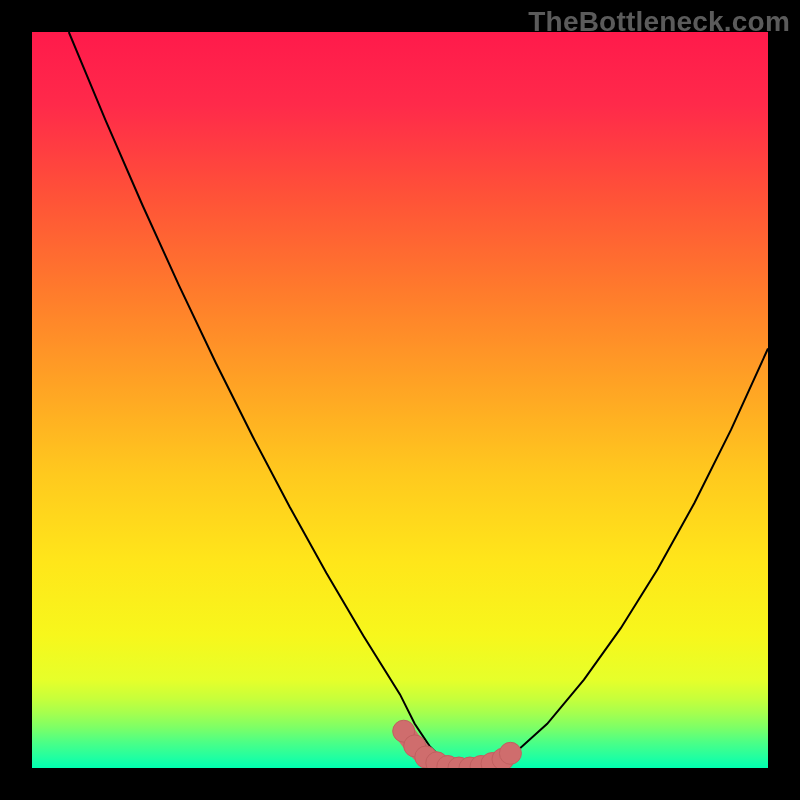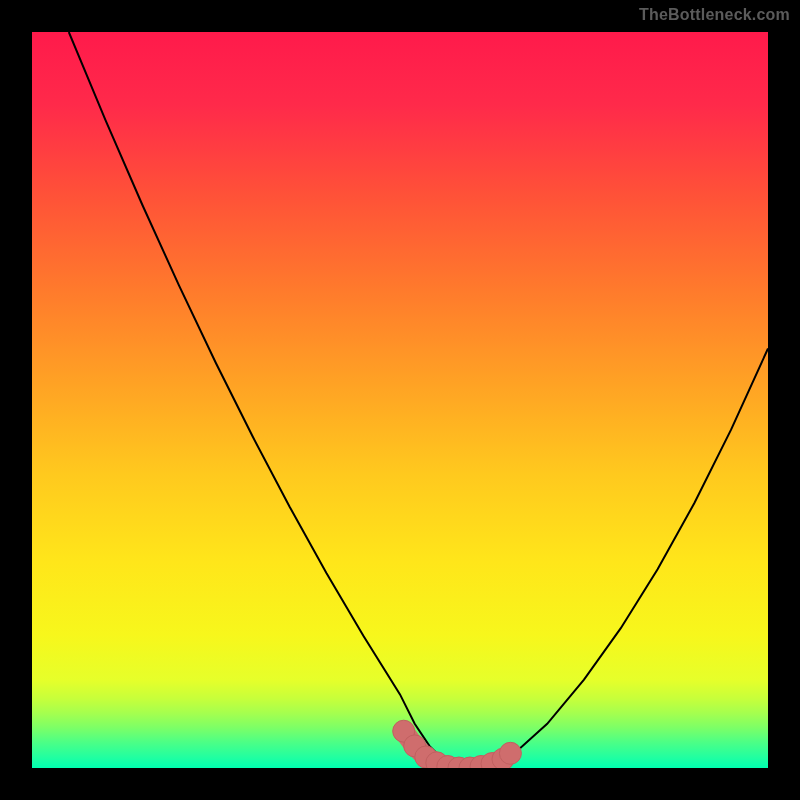--- a/index.html
+++ b/index.html
@@ -24,21 +24,21 @@
     top: 32px;
     width: 736px;
     height: 736px;
     overflow: hidden;
   }
   .watermark {
     position: absolute;
     top: 6px;
     right: 10px;
     font-family: Arial, Helvetica, sans-serif;
-    font-size: 16px;
+    font-size: 28px;
     font-weight: 600;
     color: #5b5b5b;
     letter-spacing: 0.2px;
     z-index: 50;
   }
   svg { display: block; }
 </style>
 </head>
 <body>
 

